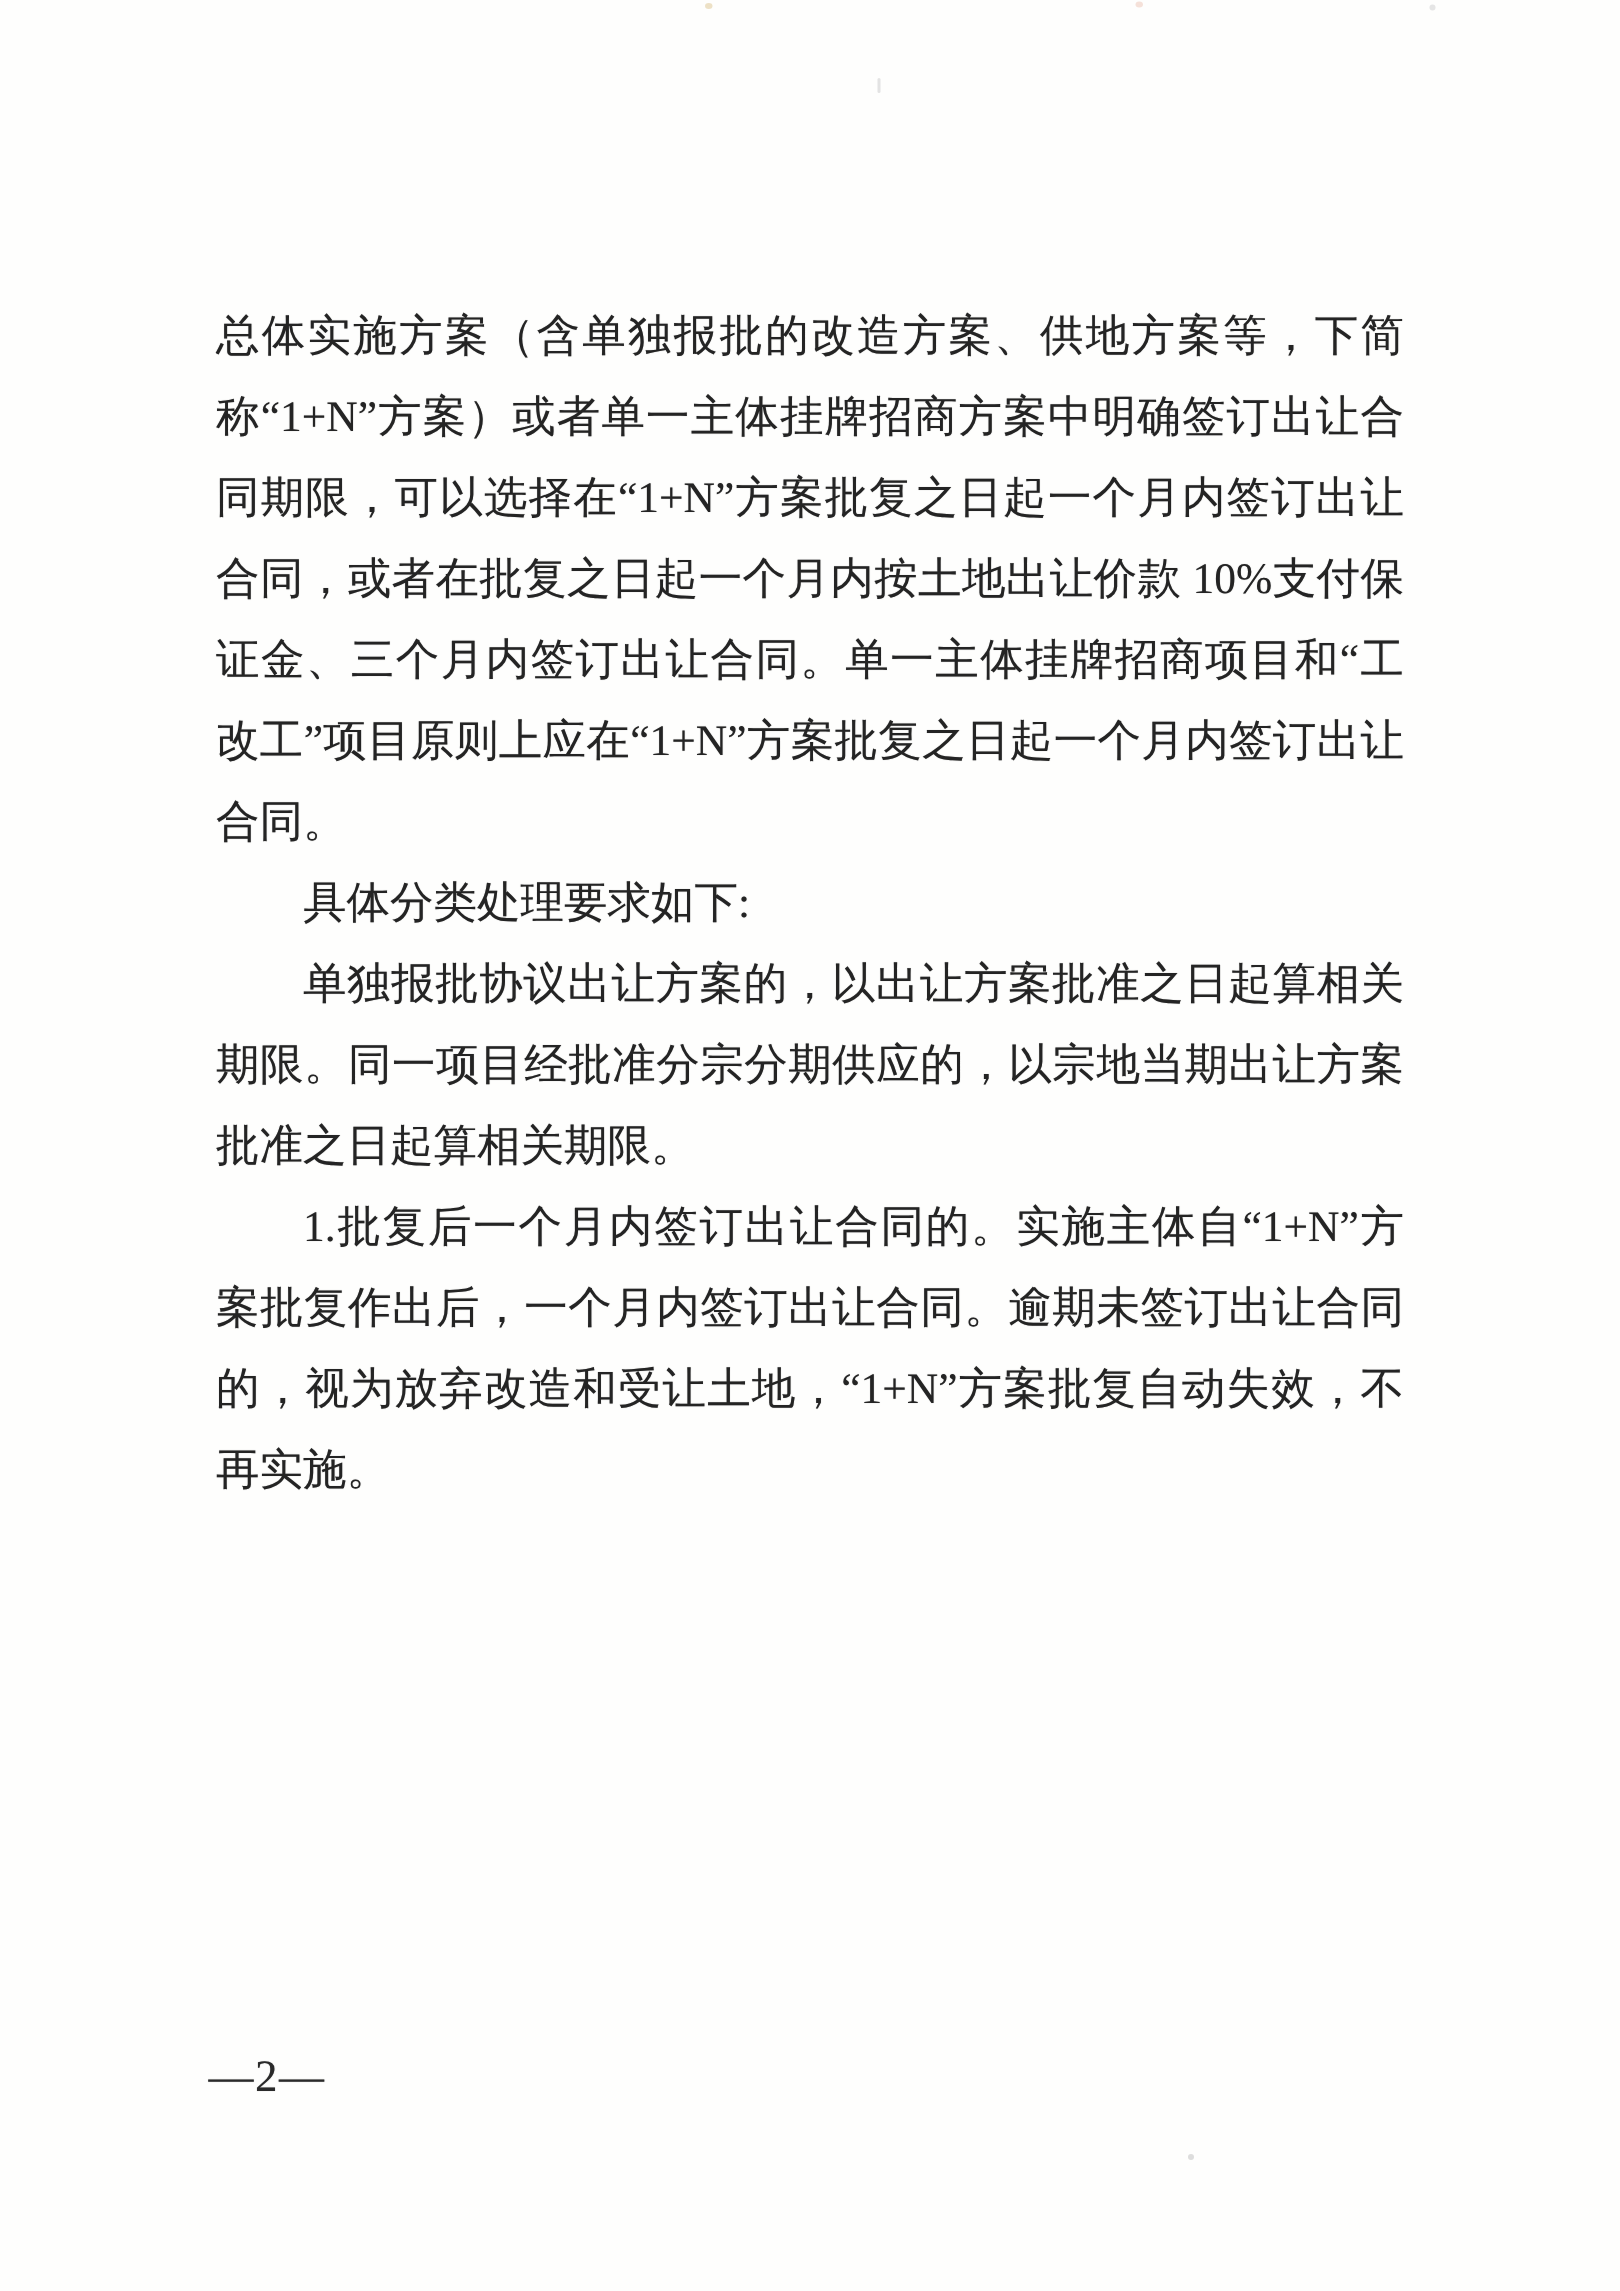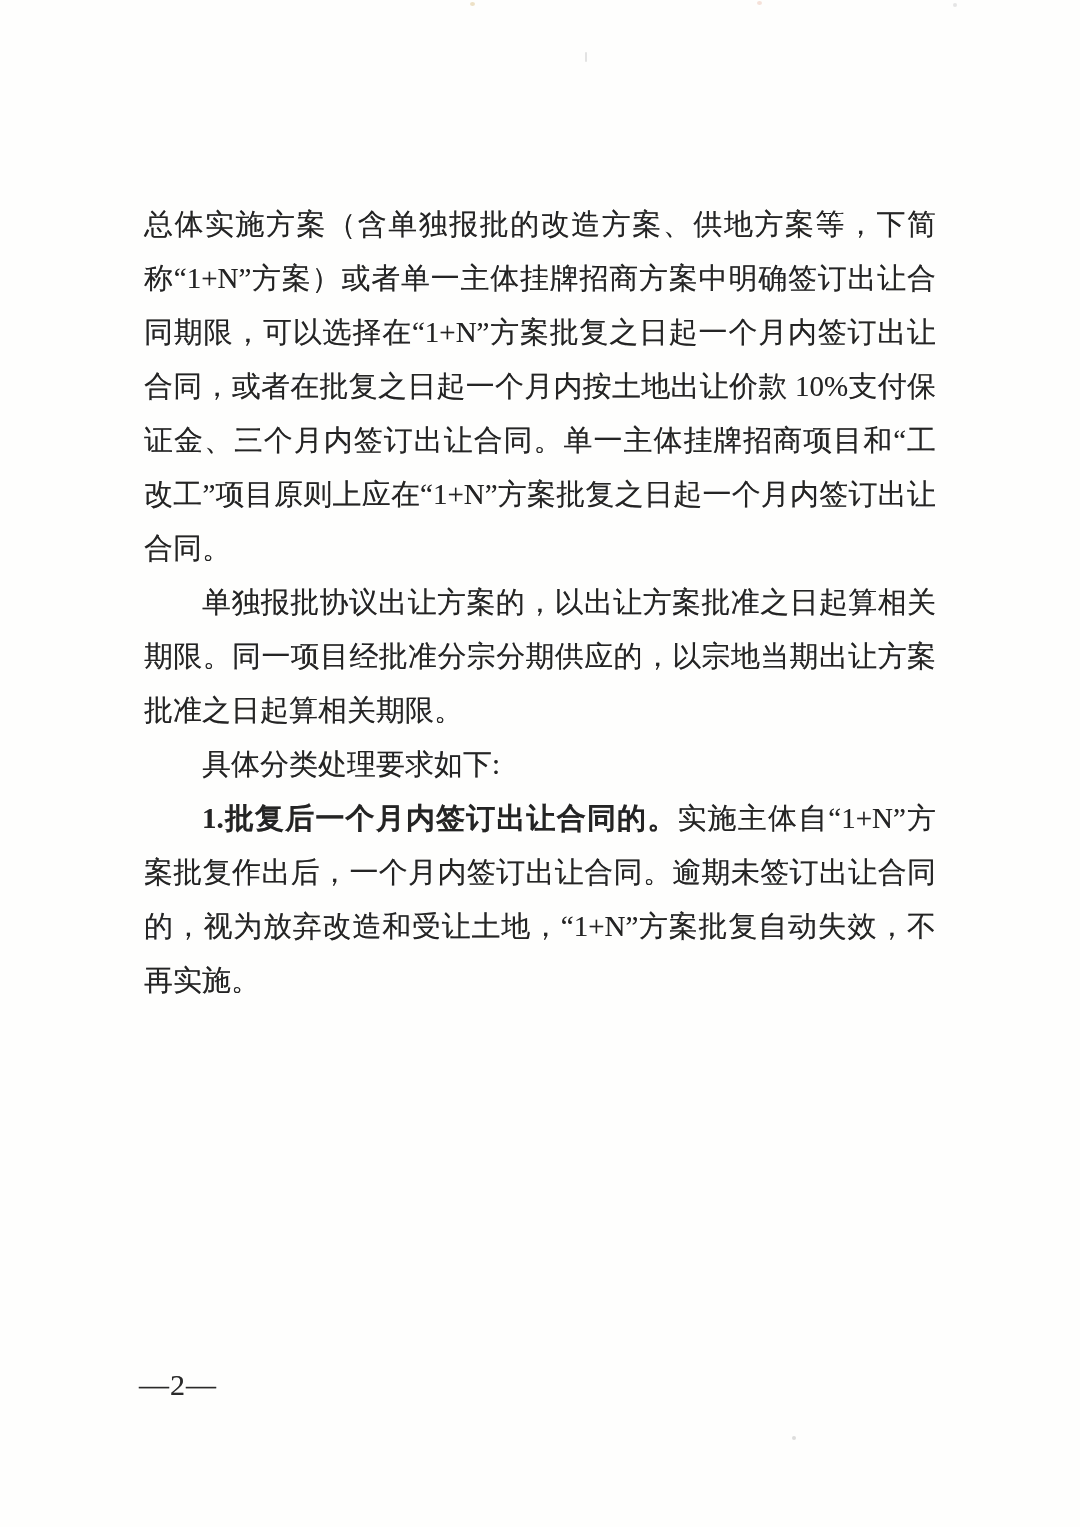--- a/index.html
+++ b/index.html
@@ -18,21 +18,21 @@
     width: 792px;
     font-size: 29px;
     line-height: 54px;
     color: #242424;
     text-align: justify;
     text-justify: inter-character;
     text-shadow: 0 0 0.6px rgba(40,40,40,0.45);
   }
   .content p { margin: 0; text-indent: 2em; }
   .content p.flush { text-indent: 0; }
-  .content b { font-weight: 700; }
+  .content b { font-weight: 400; }
   .page-number {
     position: absolute;
     left: 139px;
     top: 1368px;
     font-size: 30px;
     color: #2a2a2a;
     letter-spacing: 1px;
     text-shadow: 0 0 0.6px rgba(40,40,40,0.45);
   }
   .speck { position: absolute; border-radius: 50%; }
@@ -49,23 +49,23 @@
 
   <span class="speck s1"></span>
   <span class="speck s2"></span>
   <span class="speck s3"></span>
   <span class="speck s4"></span>
   <span class="speck s5"></span>
 
   <div class="content">
     <p class="flush">总体实施方案（含单独报批的改造方案、供地方案等，下简称“1+N”方案）或者单一主体挂牌招商方案中明确签订出让合同期限，可以选择在“1+N”方案批复之日起一个月内签订出让合同，或者在批复之日起一个月内按土地出让价款 10%支付保证金、三个月内签订出让合同。单一主体挂牌招商项目和“工改工”项目原则上应在“1+N”方案批复之日起一个月内签订出让合同。</p>
 
+    <p>具体分类处理要求如下:</p>
+
     <p>单独报批协议出让方案的，以出让方案批准之日起算相关期限。同一项目经批准分宗分期供应的，以宗地当期出让方案批准之日起算相关期限。</p>
-
-    <p>具体分类处理要求如下:</p>
 
     <p><b>1.批复后一个月内签订出让合同的。</b><span>实施主体自“1+N”方案批复作出后，一个月内签订出让合同。逾期未签订出让合同的，视为放弃改造和受让土地，“1+N”方案批复自动失效，不再实施。</span></p>
 
   </div>
 
   <div class="page-number">—2—</div>
 
 </div>
 
 </body></html>

